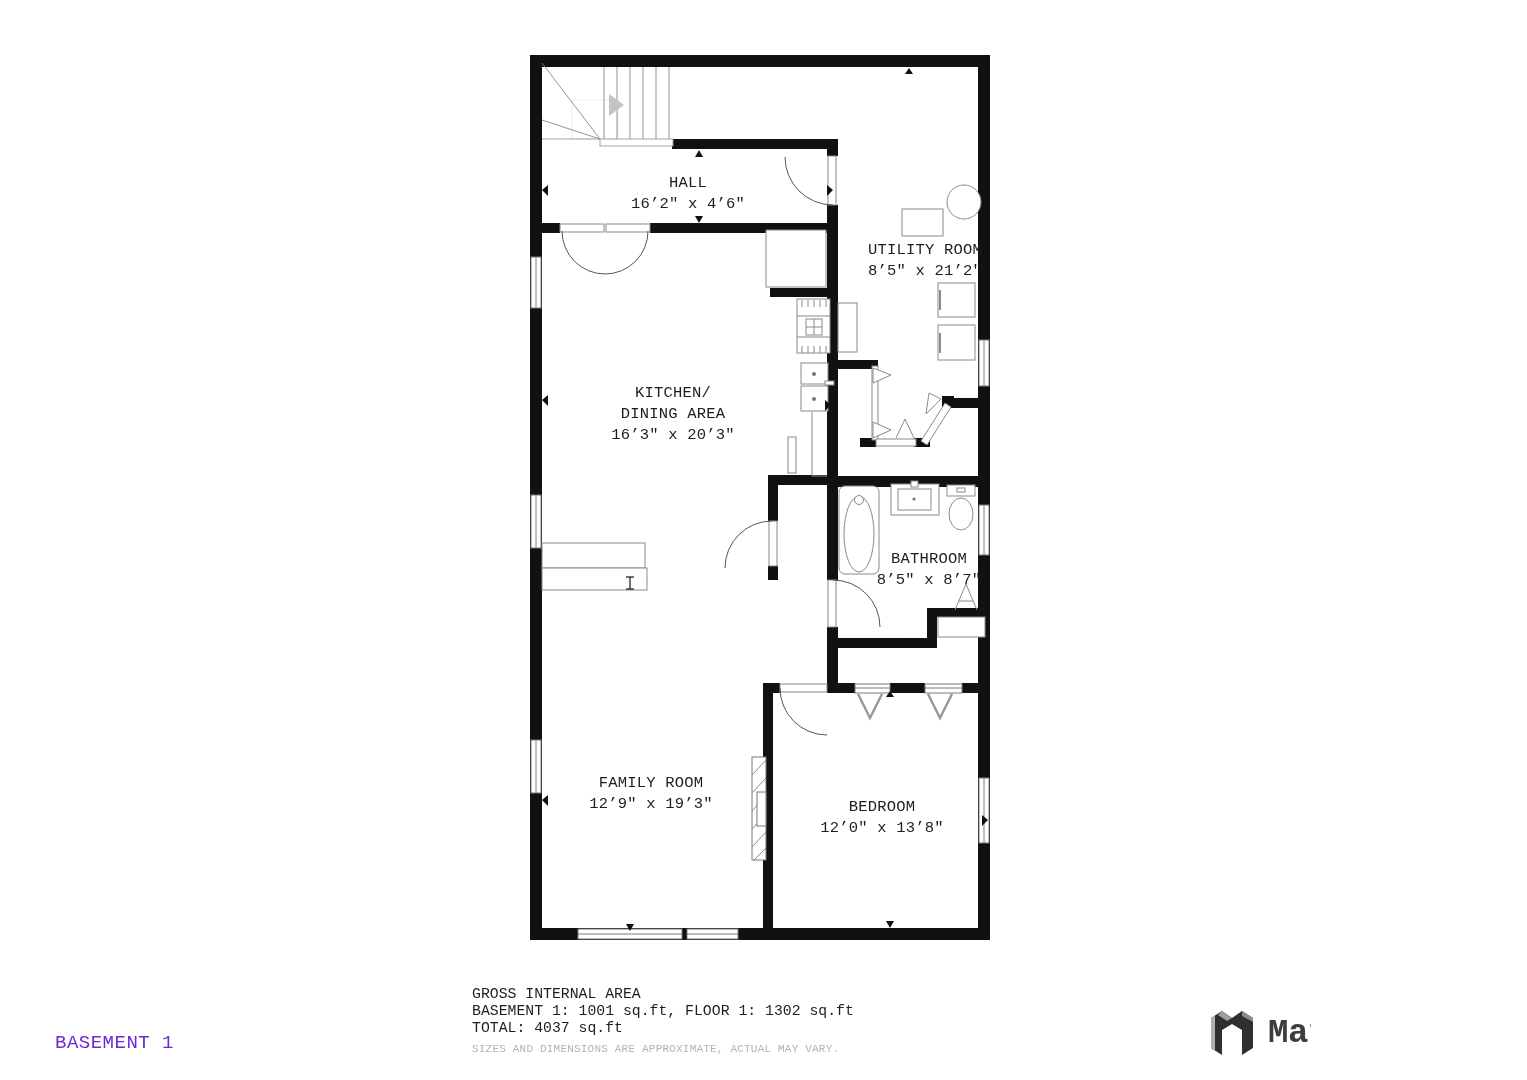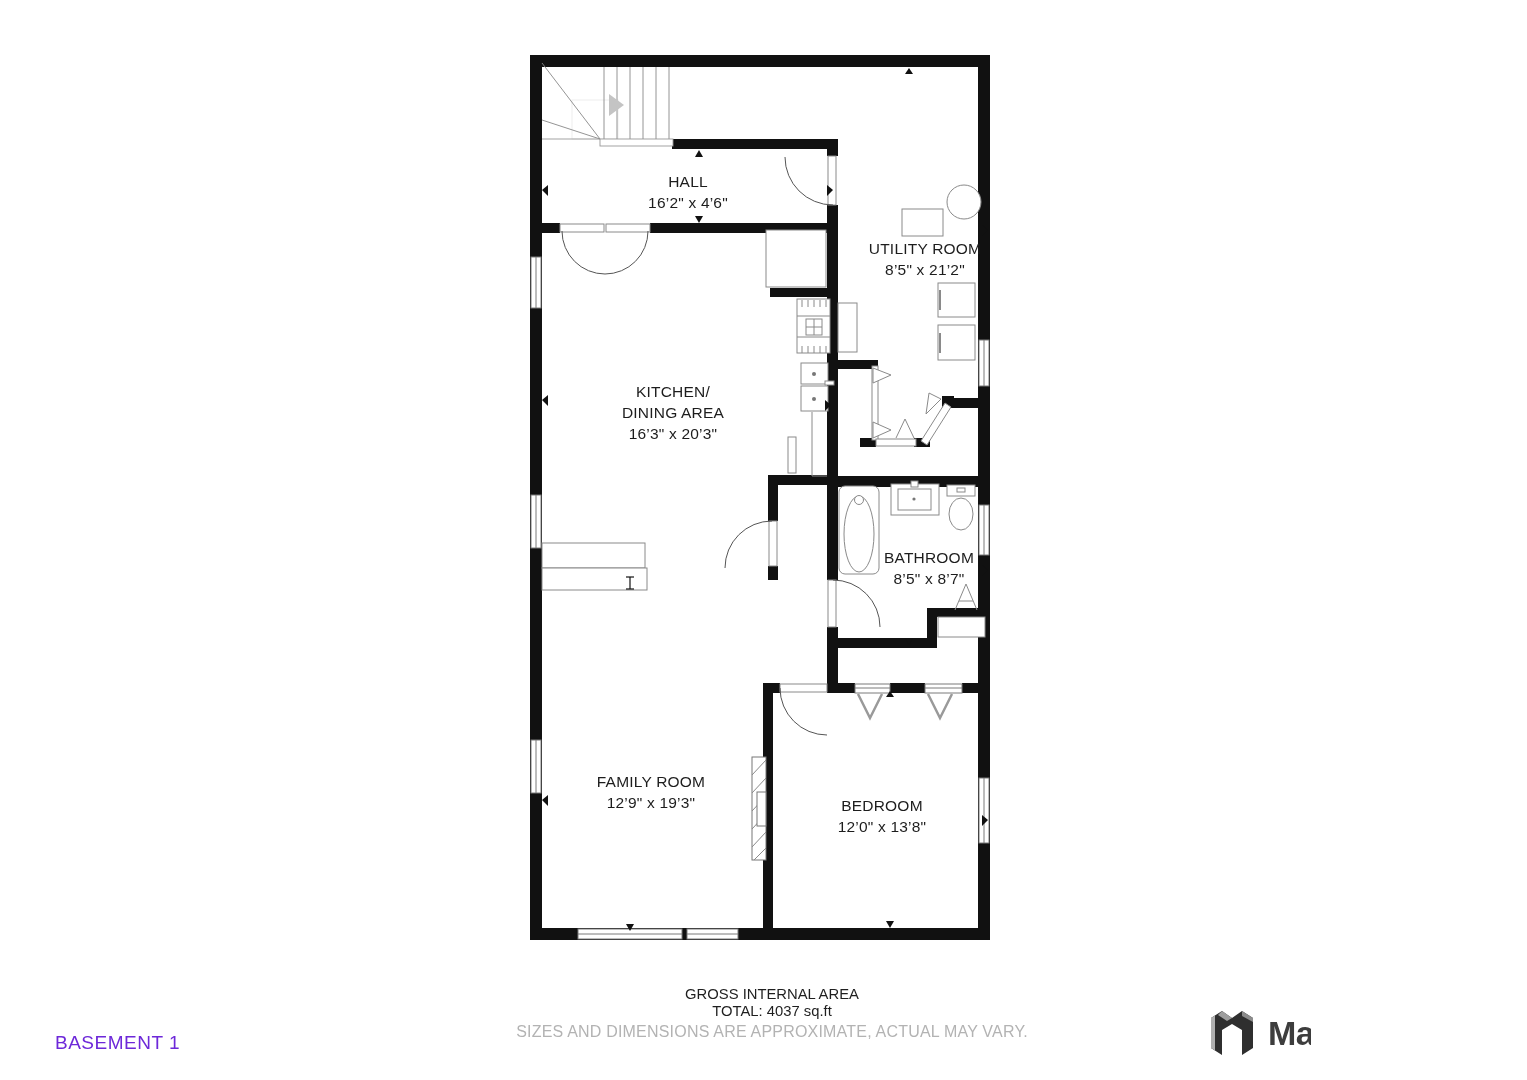--- a/index.html
+++ b/index.html
@@ -1,22 +1,22 @@
 <!DOCTYPE html>
 <html><head>
 <meta charset="utf-8">
 <style>
   html,body{margin:0;padding:0;background:#ffffff;}
   .page{position:relative;width:1311px;height:1080px;background:#fff;overflow:hidden;
-        font-family:Liberation Sans, sans-serif;}
+        font-family:Liberation Mono, monospace;}
   svg.plan{position:absolute;left:0;top:0;}
   .room-name,.room-dims{fill:#1d1d1d;font-size:15.5px;letter-spacing:.2px;}
-  .footer{position:absolute;left:472px;top:986px;width:600px;text-align:center;color:#1f1f1f;}
+  .footer{position:absolute;left:472px;top:986px;width:600px;color:#1f1f1f;}
   .footer div{line-height:16px;margin-bottom:1px;font-size:14.8px;}
-  .footer .disclaimer{color:#b3b3b3;font-size:16px;margin-top:5px;letter-spacing:.2px;}
+  .footer .disclaimer{color:#b3b3b3;font-size:11px;margin-top:5px;letter-spacing:.2px;}
   .floor-label{position:absolute;left:55px;top:1032px;font-size:19px;color:#6d28d9;letter-spacing:.5px;}
   .brand{position:absolute;left:1209px;top:1008px;display:flex;align-items:center;gap:13px;}
   .brand .wordmark{font-size:34px;font-weight:bold;color:#3d3d3d;letter-spacing:-.5px;}
 </style>
 </head>
 <body>
 
 <div class="page">
 
 <svg class="plan" width="1527" height="1080" viewBox="0 0 1527 1080">
@@ -260,20 +260,21 @@
     <text class="room-name" x="651" y="787">FAMILY ROOM</text>
     <text class="room-dims" x="651" y="808">12’9" x 19’3"</text>
 
     <text class="room-name" x="882" y="811">BEDROOM</text>
     <text class="room-dims" x="882" y="832">12’0" x 13’8"</text>
   </g>
 </svg>
 
 <div class="footer">
   <div>GROSS INTERNAL AREA</div>
+  <div>BASEMENT 1: 1001 sq.ft, FLOOR 1: 1302 sq.ft</div>
   <div>TOTAL: 4037 sq.ft</div>
   <div class="disclaimer">SIZES AND DIMENSIONS ARE APPROXIMATE, ACTUAL MAY VARY.</div>
 </div>
 
 <div class="floor-label">BASEMENT 1</div>
 
 <div class="brand">
   <svg width="46" height="50" viewBox="0 0 46 50">
     <path d="M2,10 L13,3 L23,10 L33,3 L44,10 L44,40 L33,47 L33,22 L23,16 L13,22 L13,47 L2,40 Z" fill="#2f2f2f"></path>
     <polygon points="2,10 6,7.5 6,42.5 2,40" fill="#b0b0b0"></polygon>

